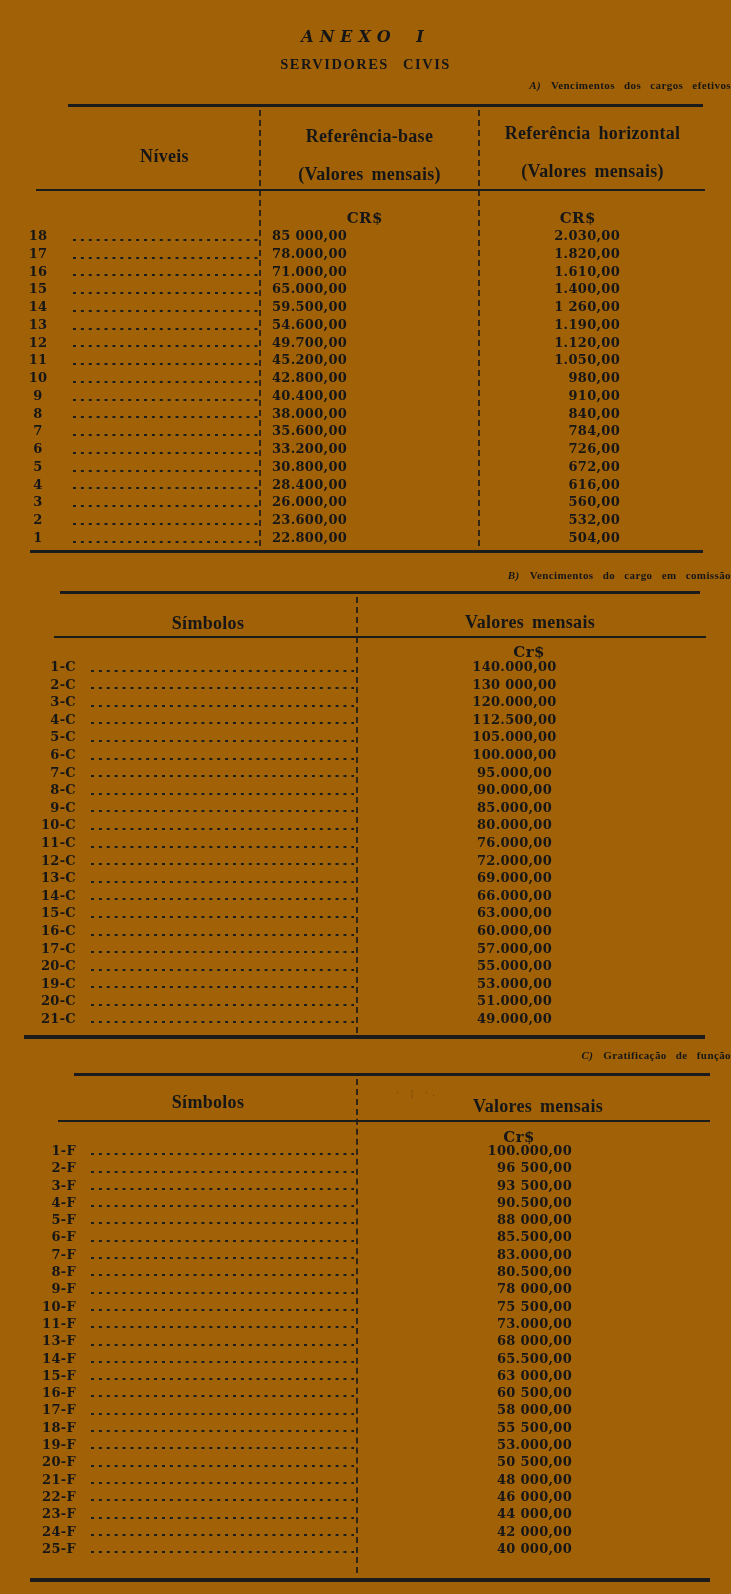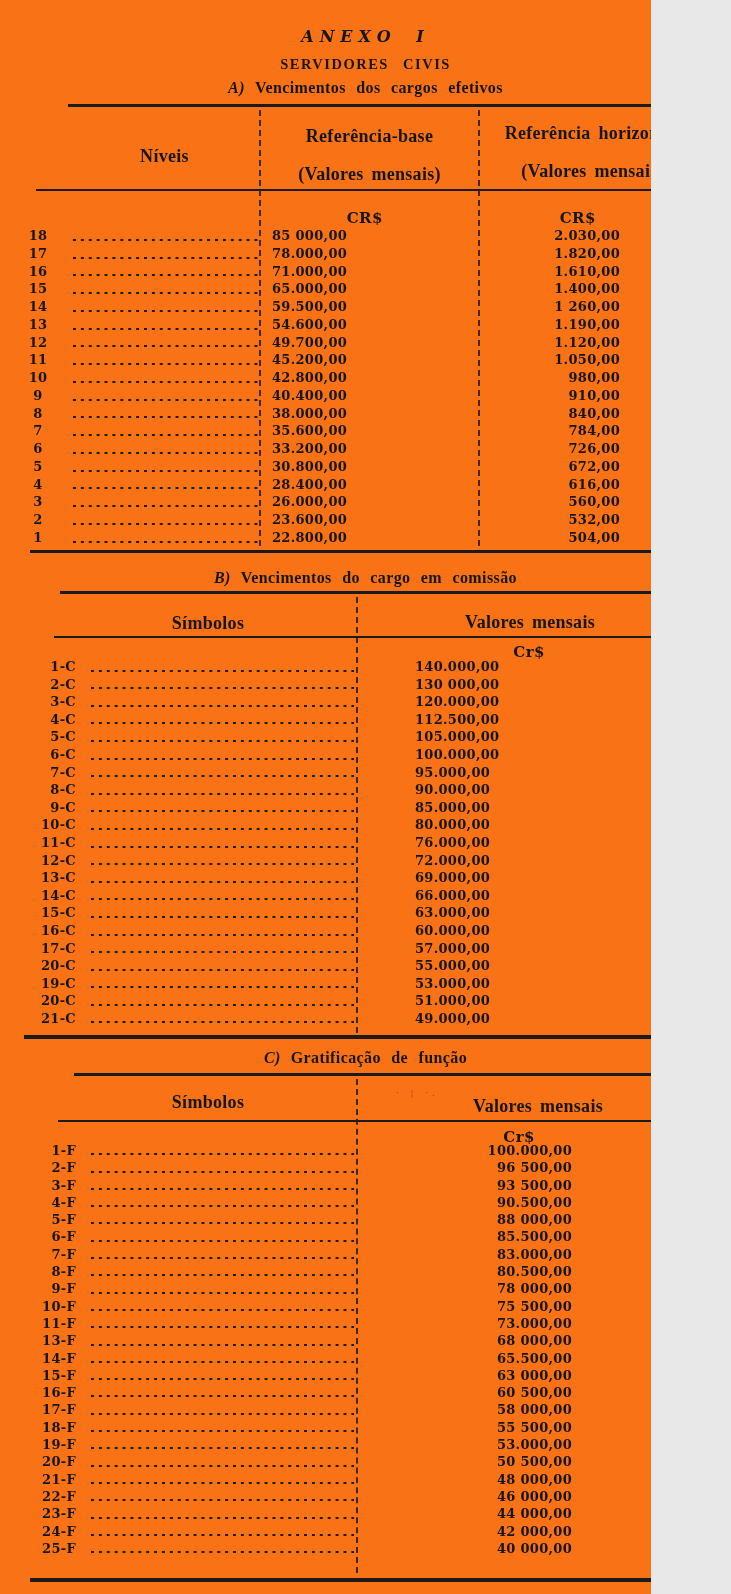--- a/index.html
+++ b/index.html
@@ -1,20 +1,20 @@
 <!DOCTYPE html>
 <html><head>
 <meta charset="utf-8">
 <style>
   * { margin:0; padding:0; box-sizing:border-box; }
   html,body { background:#e8e8e8; }
   .page {
     position:relative;
-    width:651px; height:1594px;
-    background:#f97316;
+    width:731px; height:1594px;
+    background:#a16207;
     font-family:"DejaVu Serif","Liberation Serif",serif;
     color:#161616;
     overflow:hidden;
   }
   .abs { position:absolute; }
   .center { text-align:center;font-family:Liberation Serif, serif; }
   .right { text-align:right; }
 
   
   .doc-title {
@@ -22,22 +22,22 @@
     font:italic 700 16px "DejaVu Serif", serif;
     letter-spacing:6px; word-spacing:8px;
   }
   .doc-subtitle {
     top:56px; left:0; width:731px;
     font-weight:700; font-size:14.5px;
     letter-spacing:1.5px; word-spacing:9px;
   }
   .caption {
     left:0; width:731px;
-    font-weight:700; font-size:16px;
-    word-spacing:6px; letter-spacing:.4px;
+    font-weight:700; font-size:11px;
+    word-spacing:6px; letter-spacing:.4px;text-align:right;
   }
   .cap-prefix { font-style:italic; margin-right:10px; }
 
   
   .rule { background:#1b1b1b; }
   .vsep { width:0; border-left:2px dashed rgba(25,25,25,.82); }
 
   
   .th { font-weight:700; font-size:18px; letter-spacing:.3px; word-spacing:3px; }
 
@@ -56,21 +56,21 @@
     background-size:7.9px 4px; background-repeat:repeat-x;
   }
   
   .rows-a .lvl  { left:0;   width:36px;  text-align:center; }
   .rows-a .dots { left:52px; width:190px; }
   .rows-a .v1   { left:252px; width:155px; }
   .rows-a .v2   { left:440px; width:160px; text-align:right; }
   
   .rows-b .sym  { left:0;   width:56px;  text-align:right; }
   .rows-b .dots { left:70px; width:264px; }
-  .rows-b .val  { left:395px; width:167px; text-align:left; }
+  .rows-b .val  { left:411px; width:167px; text-align:center; }
   
   .rows-c .sym  { left:0;   width:56px;  text-align:right; }
   .rows-c .dots { left:70px; width:264px; }
   .rows-c .val  { left:390px; width:162px; text-align:right; }
 
   .artifact { font-size:10px; color:#1b1b1b; opacity:.38; letter-spacing:4px; }
 </style>
 </head>
 <body>
 

